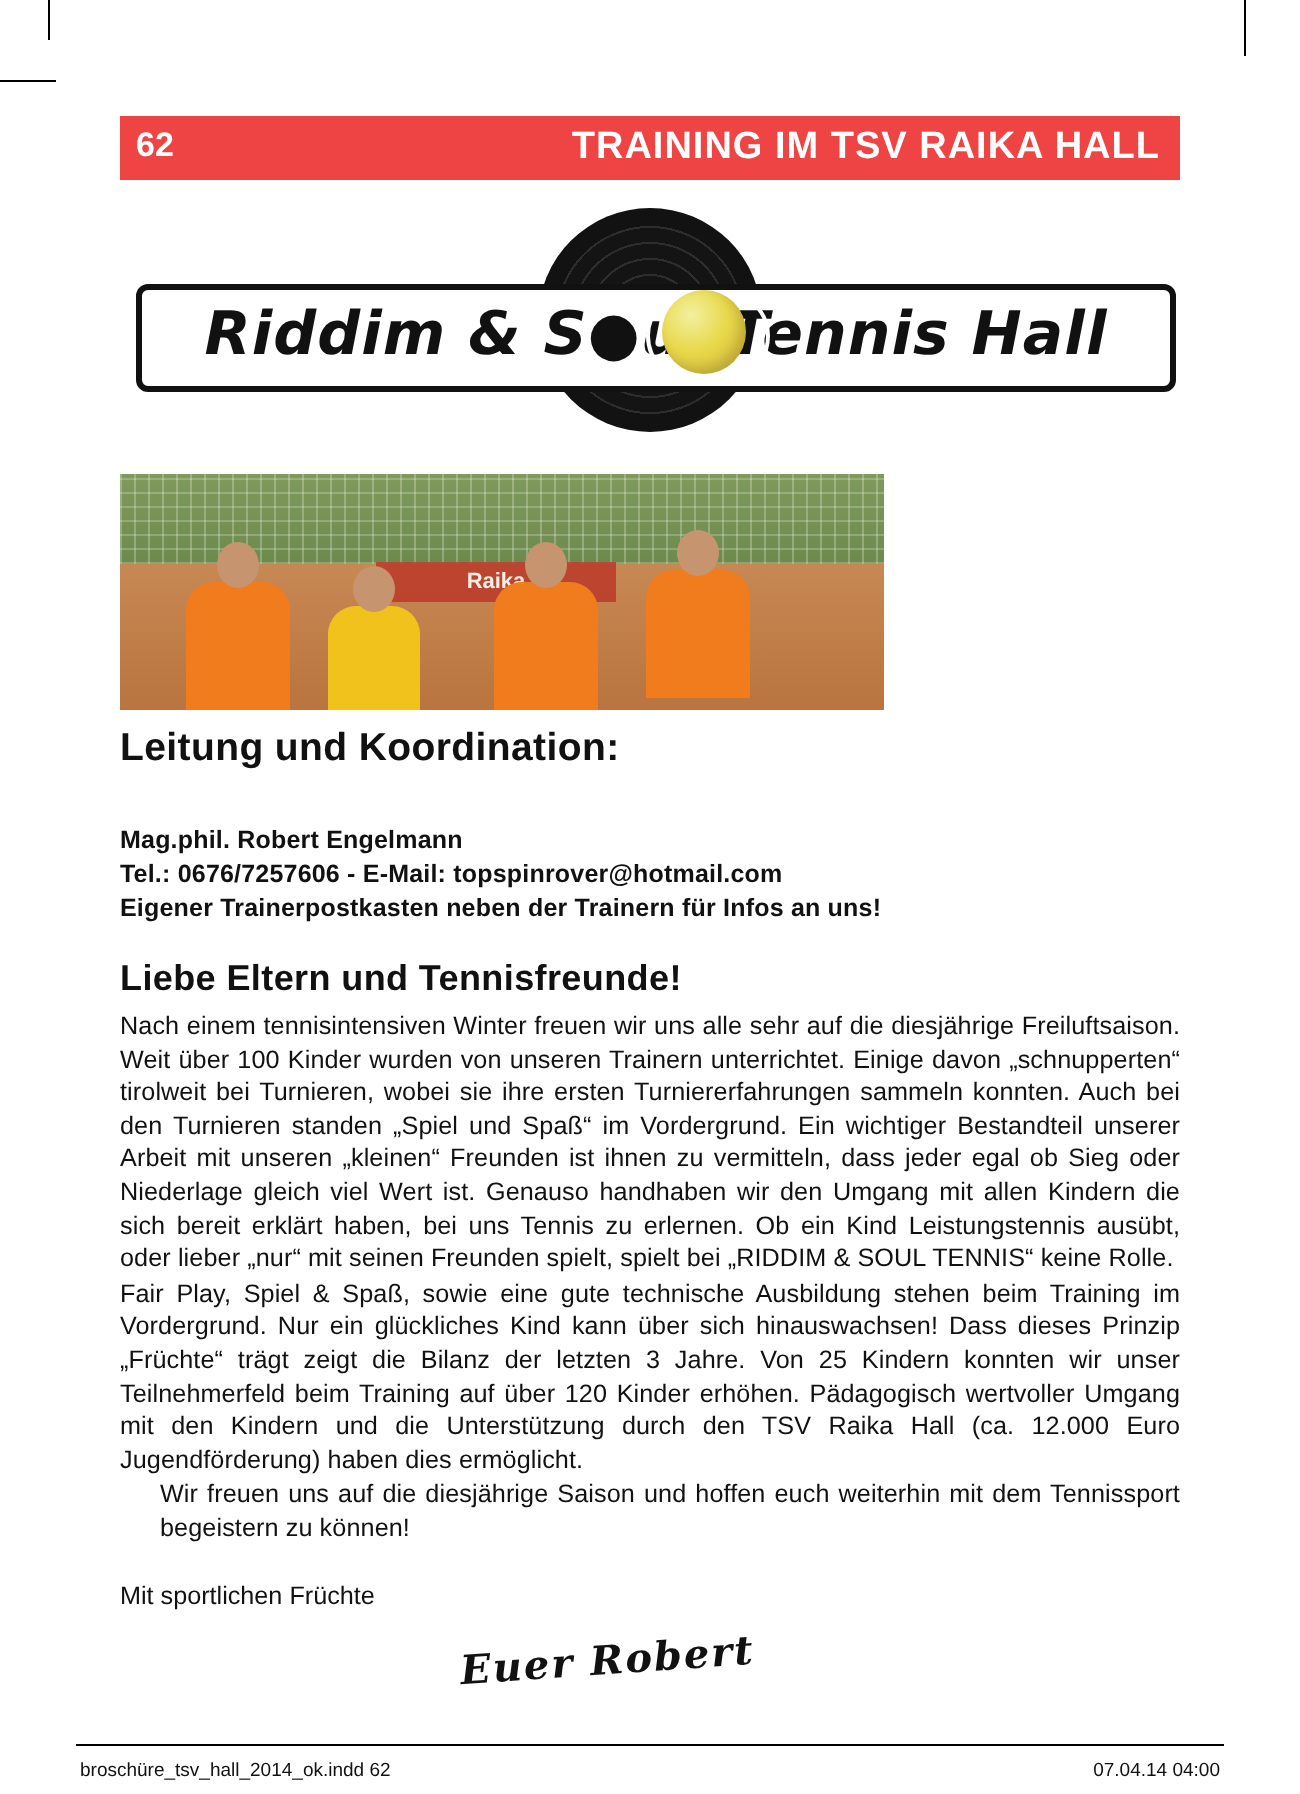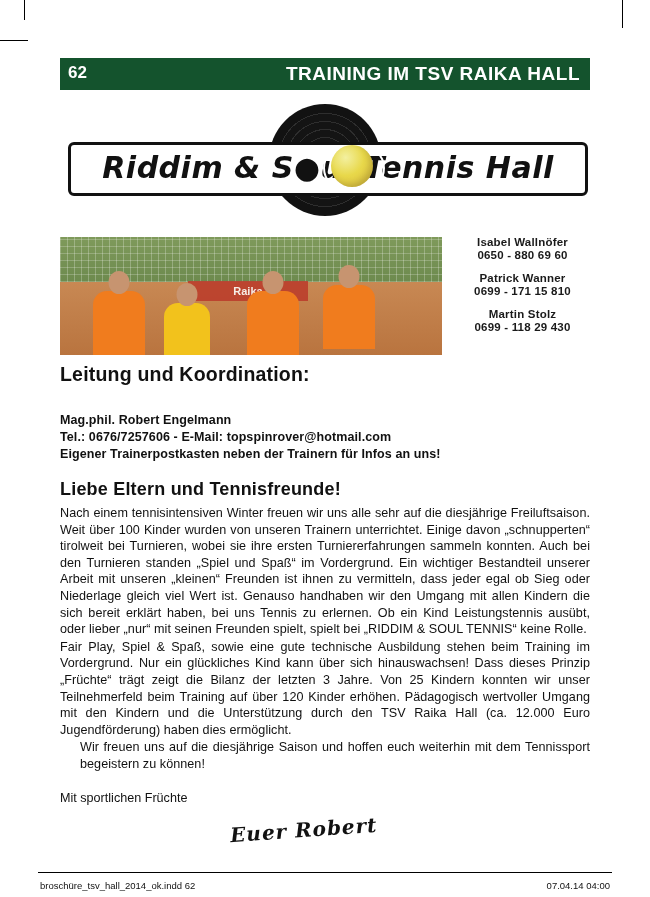--- a/index.html
+++ b/index.html
@@ -32,21 +32,21 @@
   .crop.v { width: 1px; height: 28px; }
   .crop.h { height: 1px; width: 28px; }
 
   
   .header-bar {
     position: absolute;
     left: 60px;
     top: 58px;
     width: 530px;
     height: 32px;
-    background: #14532d;
+    background: #ef4444;
   }
   .header-page-num {
     position: absolute;
     left: 8px;
     top: 5px;
     font-size: 17px;
     font-weight: bold;
     color: #ffffff;
     letter-spacing: 0px;
   }
@@ -349,34 +349,20 @@
     <div class="player p3">
         <div class="body"></div>
         <div class="head"></div>
       </div>
     <div class="player p4">
         <div class="body"></div>
         <div class="head"></div>
       </div>
   </div>
 
-  <div class="contacts">
-    <div class="contact-block">
-      <div class="contact-name">Isabel Wallnöfer</div>
-      <div class="contact-phone">0650 - 880 69 60</div>
-    </div>
-    <div class="contact-block">
-      <div class="contact-name">Patrick Wanner</div>
-      <div class="contact-phone">0699 - 171 15 810</div>
-    </div>
-    <div class="contact-block">
-      <div class="contact-name">Martin Stolz</div>
-      <div class="contact-phone">0699 - 118 29 430</div>
-    </div>
-  </div>
 
   <div class="content">
     <div class="h-leitung">Leitung und Koordination:</div>
     <div class="lead-line">Mag.phil. Robert Engelmann</div>
     <div class="lead-line">Tel.: 0676/7257606 - E-Mail: topspinrover@hotmail.com</div>
     <div class="lead-line">Eigener Trainerpostkasten neben der Trainern für Infos an uns!</div>
 
     <div class="h-liebe">Liebe Eltern und Tennisfreunde!</div>
     <p class="para">Nach einem tennisintensiven Winter freuen wir uns alle sehr auf die diesjährige Freiluftsaison. Weit über 100 Kinder wurden von unseren Trainern unterrichtet. Einige davon „schnupperten“ tirolweit bei Turnieren, wobei sie ihre ersten Turniererfahrungen sammeln konnten. Auch bei den Turnieren standen „Spiel und Spaß“ im Vordergrund. Ein wichtiger Bestandteil unserer Arbeit mit unseren „kleinen“ Freunden ist ihnen zu vermitteln, dass jeder egal ob Sieg oder Niederlage gleich viel Wert ist. Genauso handhaben wir den Umgang mit allen Kindern die sich bereit erklärt haben, bei uns Tennis zu erlernen. Ob ein Kind Leistungstennis ausübt, oder lieber „nur“ mit seinen Freunden spielt, spielt bei „RIDDIM &amp; SOUL TENNIS“ keine Rolle.</p>
     <p class="para">Fair Play, Spiel &amp; Spaß, sowie eine gute technische Ausbildung stehen beim Training im Vordergrund. Nur ein glückliches Kind kann über sich hinauswachsen! Dass dieses Prinzip „Früchte“ trägt zeigt die Bilanz der letzten 3 Jahre. Von 25 Kindern konnten wir unser Teilnehmerfeld beim Training auf über 120 Kinder erhöhen. Pädagogisch wertvoller Umgang mit den Kindern und die Unterstützung durch den TSV Raika Hall (ca. 12.000 Euro Jugendförderung) haben dies ermöglicht.</p>

